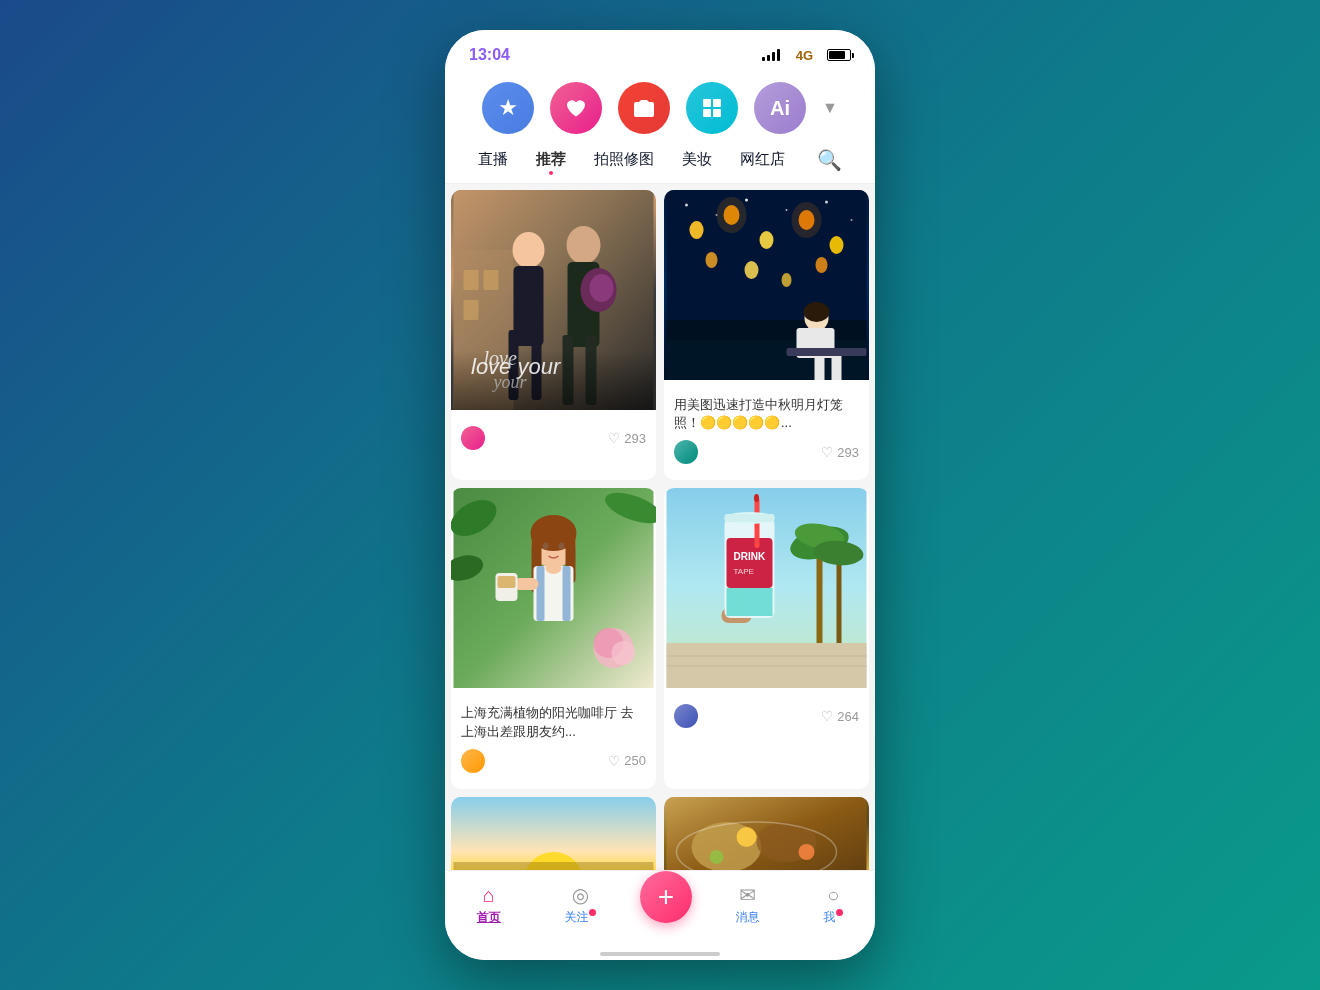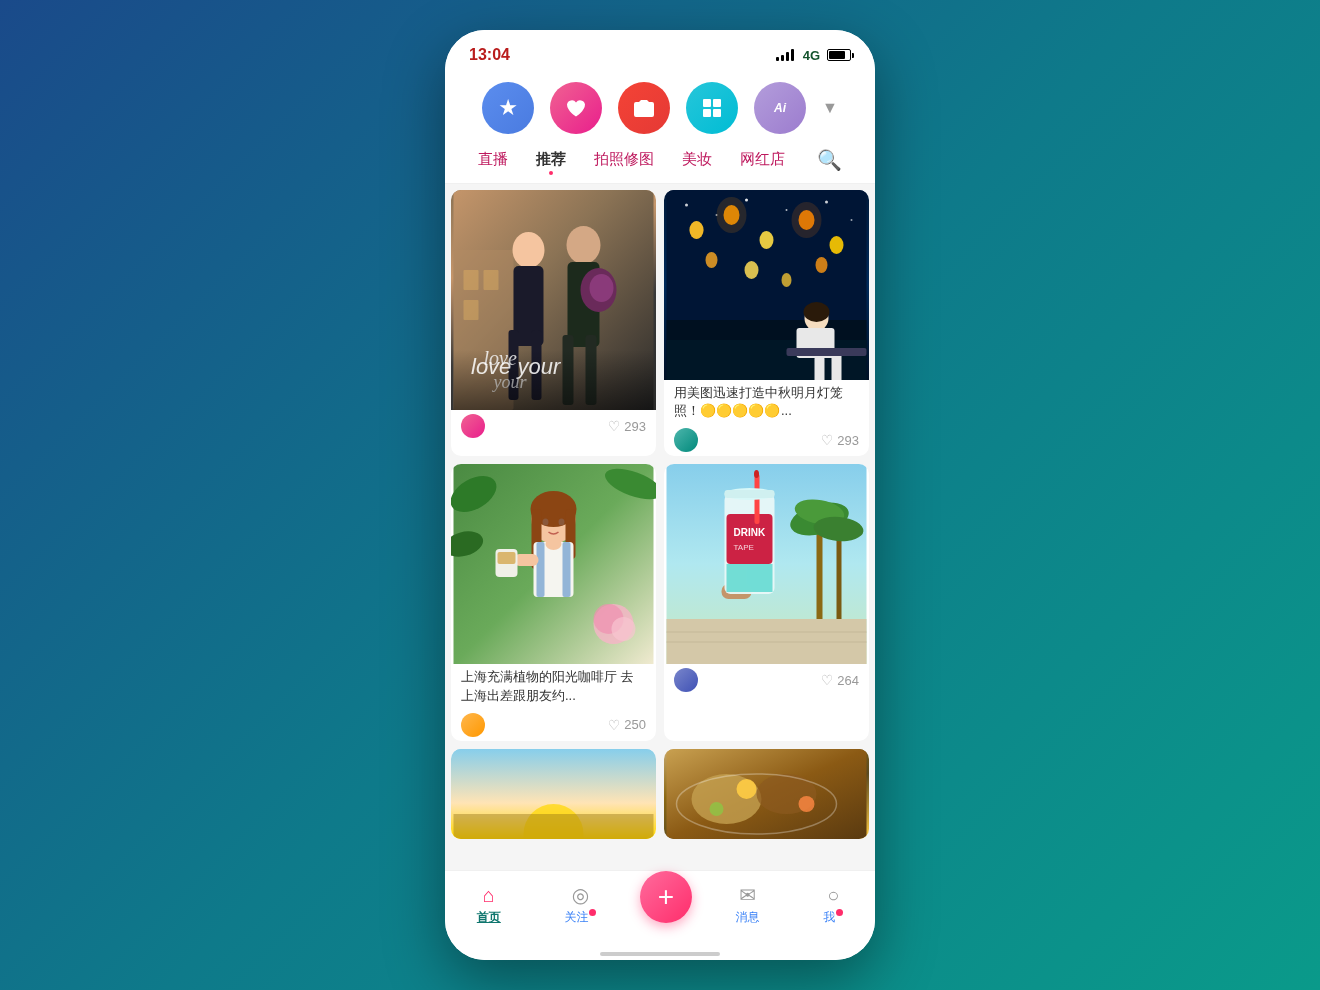--- a/index.html
+++ b/index.html
@@ -28,21 +28,21 @@
       background: #fff;
       display: flex;
       justify-content: space-between;
       align-items: center;
       padding: 12px 24px 6px 24px;
       height: 44px;
     }
     .status-time {
       font-size: 16px;
       font-weight: 600;
-      color: #b91c1c;
+      color: #8b5cf6;
     }
     .status-icons {
       display: flex;
       align-items: center;
       gap: 4px;
     }
     .signal-bars {
       display: flex;
       align-items: flex-end;
       gap: 2px;
@@ -53,22 +53,22 @@
       width: 3px;
       border-radius: 1px;
     }
     .signal-bars span:nth-child(1) { height: 4px; }
     .signal-bars span:nth-child(2) { height: 6px; }
     .signal-bars span:nth-child(3) { height: 9px; }
     .signal-bars span:nth-child(4) { height: 12px; }
     .lte-label {
       font-size: 13px;
       font-weight: 600;
-      color: #14532d;
-      margin: 0 3px;
+      color: #a16207;
+      margin: 0 10px;
     }
     .battery-icon {
       width: 24px;
       height: 12px;
       border: 1.5px solid #000;
       border-radius: 2px;
       position: relative;
       display: flex;
       align-items: center;
       padding: 1px;
@@ -123,21 +123,21 @@
       background: #fff;
       display: flex;
       justify-content: center;
       align-items: center;
       gap: 28px;
       padding: 4px 20px 10px;
       border-bottom: 1px solid #f0f0f0;
     }
     .nav-tab {
       font-size: 15px;
-      color: #be185d;
+      color: #0f172a;
       cursor: pointer;
       padding: 4px 0;
       position: relative;
     }
     .nav-tab.active {
       color: #333;
       font-weight: 600;
     }
     .nav-tab.active::after {
       content: '';
@@ -192,21 +192,21 @@
       content: 'love your';
       position: absolute;
       bottom: 30px;
       left: 20px;
       color: rgba(255,255,255,0.85);
       font-style: italic;
       font-size: 22px;
       line-height: 1.2;
     }
     .card-bottom {
-      padding: 4px 10px;
+      padding: 16px 10px;
     }
     .card-title {
       font-size: 13px;
       color: #333;
       line-height: 1.4;
       margin-bottom: 8px;
       display: -webkit-box;
       -webkit-line-clamp: 2;
       -webkit-box-orient: vertical;
       overflow: hidden;
@@ -253,21 +253,21 @@
       align-items: center;
       gap: 2px;
       cursor: pointer;
       padding: 4px 20px;
     }
     .bottom-nav-label {
       font-size: 12px;
       color: #3b82f6;
     }
     .bottom-nav-label.active {
-      color: #0f766e;
+      color: #a21caf;
       font-weight: 600;
       text-decoration: underline;
     }
     .plus-btn {
       width: 52px;
       height: 52px;
       border-radius: 50%;
       background: linear-gradient(135deg, #ff6b9d, #ff2d6b);
       display: flex;
       align-items: center;
@@ -344,21 +344,21 @@
     </div>
     <div class="icon-btn icon-btn-grid">
       <svg width="22" height="22" viewBox="0 0 22 22" fill="white">
         <rect x="2" y="2" width="8" height="8" rx="1"></rect>
         <rect x="12" y="2" width="8" height="8" rx="1"></rect>
         <rect x="2" y="12" width="8" height="8" rx="1"></rect>
         <rect x="12" y="12" width="8" height="8" rx="1"></rect>
       </svg>
     </div>
     <div class="icon-btn icon-btn-ai">
-      <span style="font-size:12px; font-weight:700; font-style:italic;">Ai</span>
+      <span style="font-size:20px; font-weight:700; ">Ai</span>
     </div>
     <div class="dropdown-arrow">▼</div>
   </div>
 
   <div class="nav-tabs">
     <span class="nav-tab">直播</span>
     <span class="nav-tab active">推荐</span>
     <span class="nav-tab">拍照修图</span>
     <span class="nav-tab">美妆</span>
     <span class="nav-tab">网红店</span>

